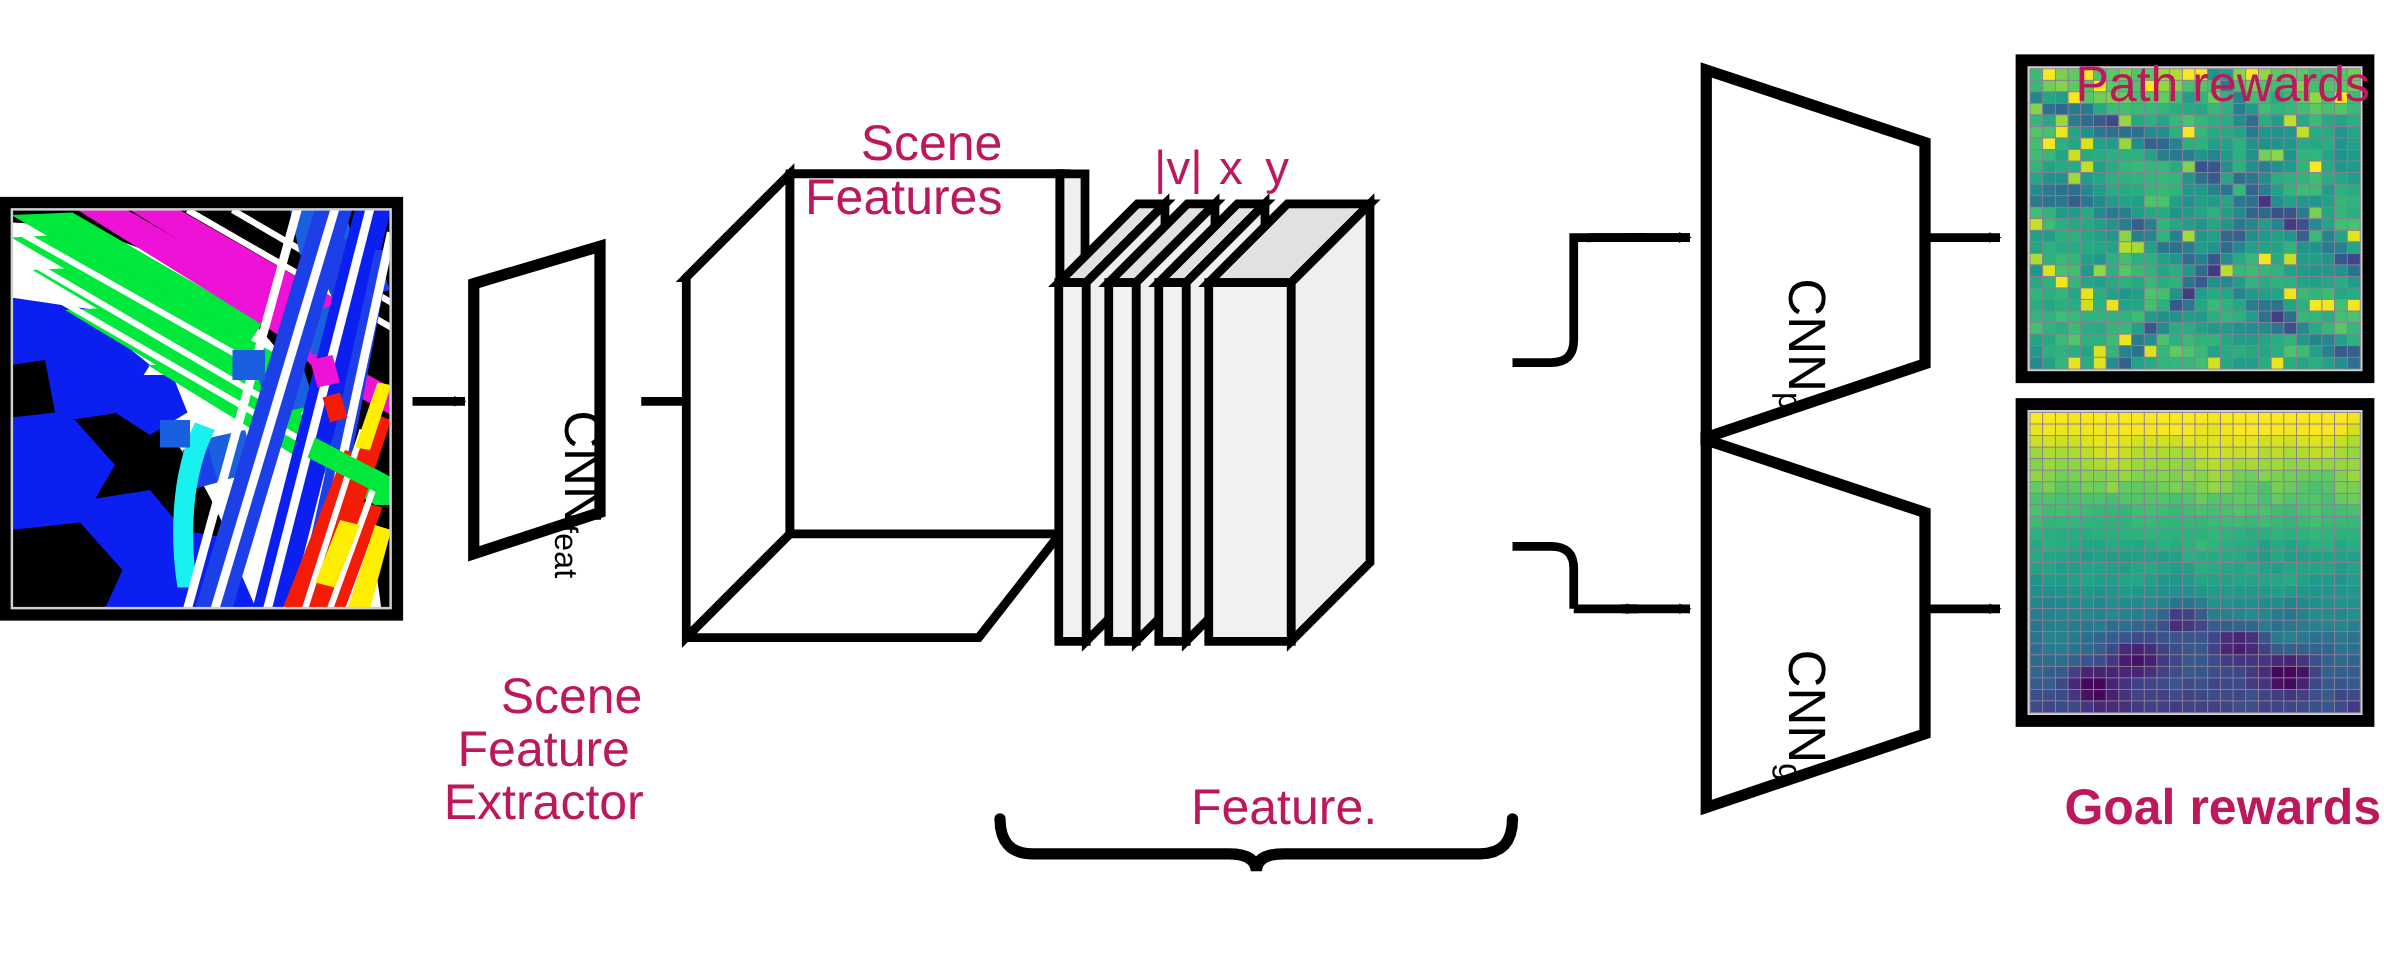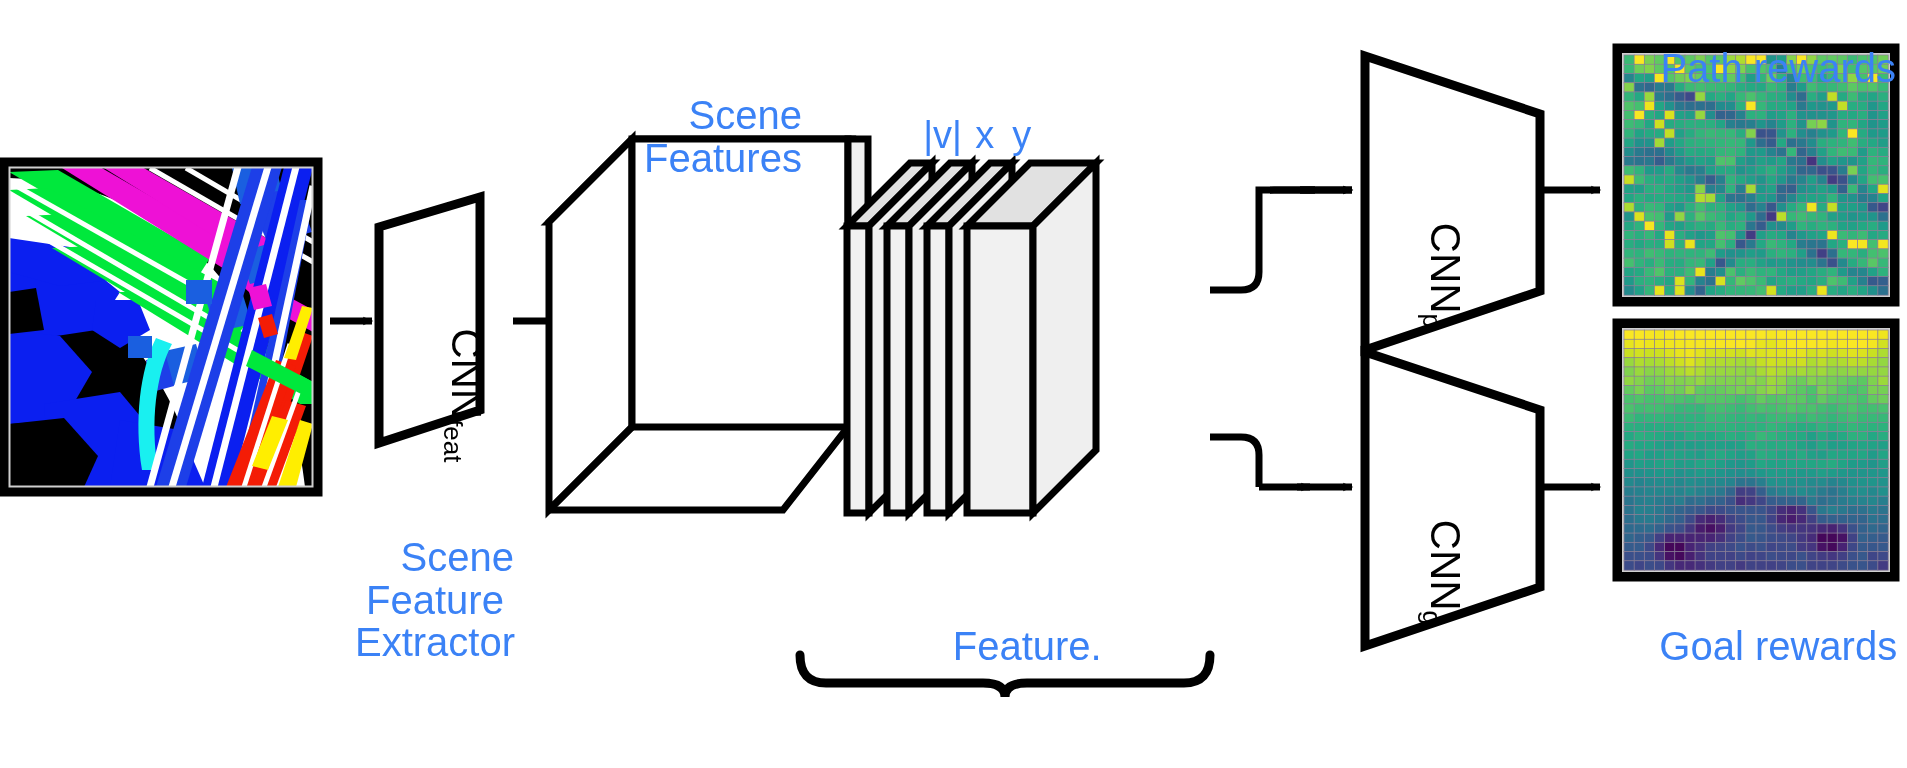--- a/index.html
+++ b/index.html
@@ -20,21 +20,21 @@
   #diagram {
     position: absolute;
     left: 0;
     top: 0;
     width: 1907px;
     height: 768px;
   }
   .lbl {
     position: absolute;
     font-family: "Liberation Sans", sans-serif;
-    color: #3b82f6;
+    color: #be185d;
     white-space: pre;
     line-height: 1.06;
     text-align: center;
   }
   .lbl-big   { font-size: 40px; }
   .lbl-vx    { font-size: 38px; }
   .rot {
     position: absolute;
     font-family: "Liberation Sans", sans-serif;
     color: #000000;
@@ -1707,21 +1707,21 @@
   </div>
 
   <div class="lbl lbl-big" style="left:855px; top:583px; width:300px;">
     <span>Feature.</span>
   </div>
 
   <div class="lbl lbl-big" style="left:1606px; top:5px; width:300px;">
     <span>Path rewards</span>
   </div>
 
-  <div class="lbl lbl-big" style="left:1606px; top:583px; width:300px;">
+  <div class="lbl lbl-big" style="left:1606px; top:583px; width:300px;font-weight:bold;">
     <span>Goal rewards</span>
   </div>
 
   <div class="rot" style="left:366px; top:300px; width:200px; text-align:center;">
     <span>CNN</span><sub>feat</sub>
   </div>
 
   <div class="rot" style="left:1345px; top:180px; width:200px; text-align:center;">
     <span>CNN</span><sub>p</sub>
   </div>

